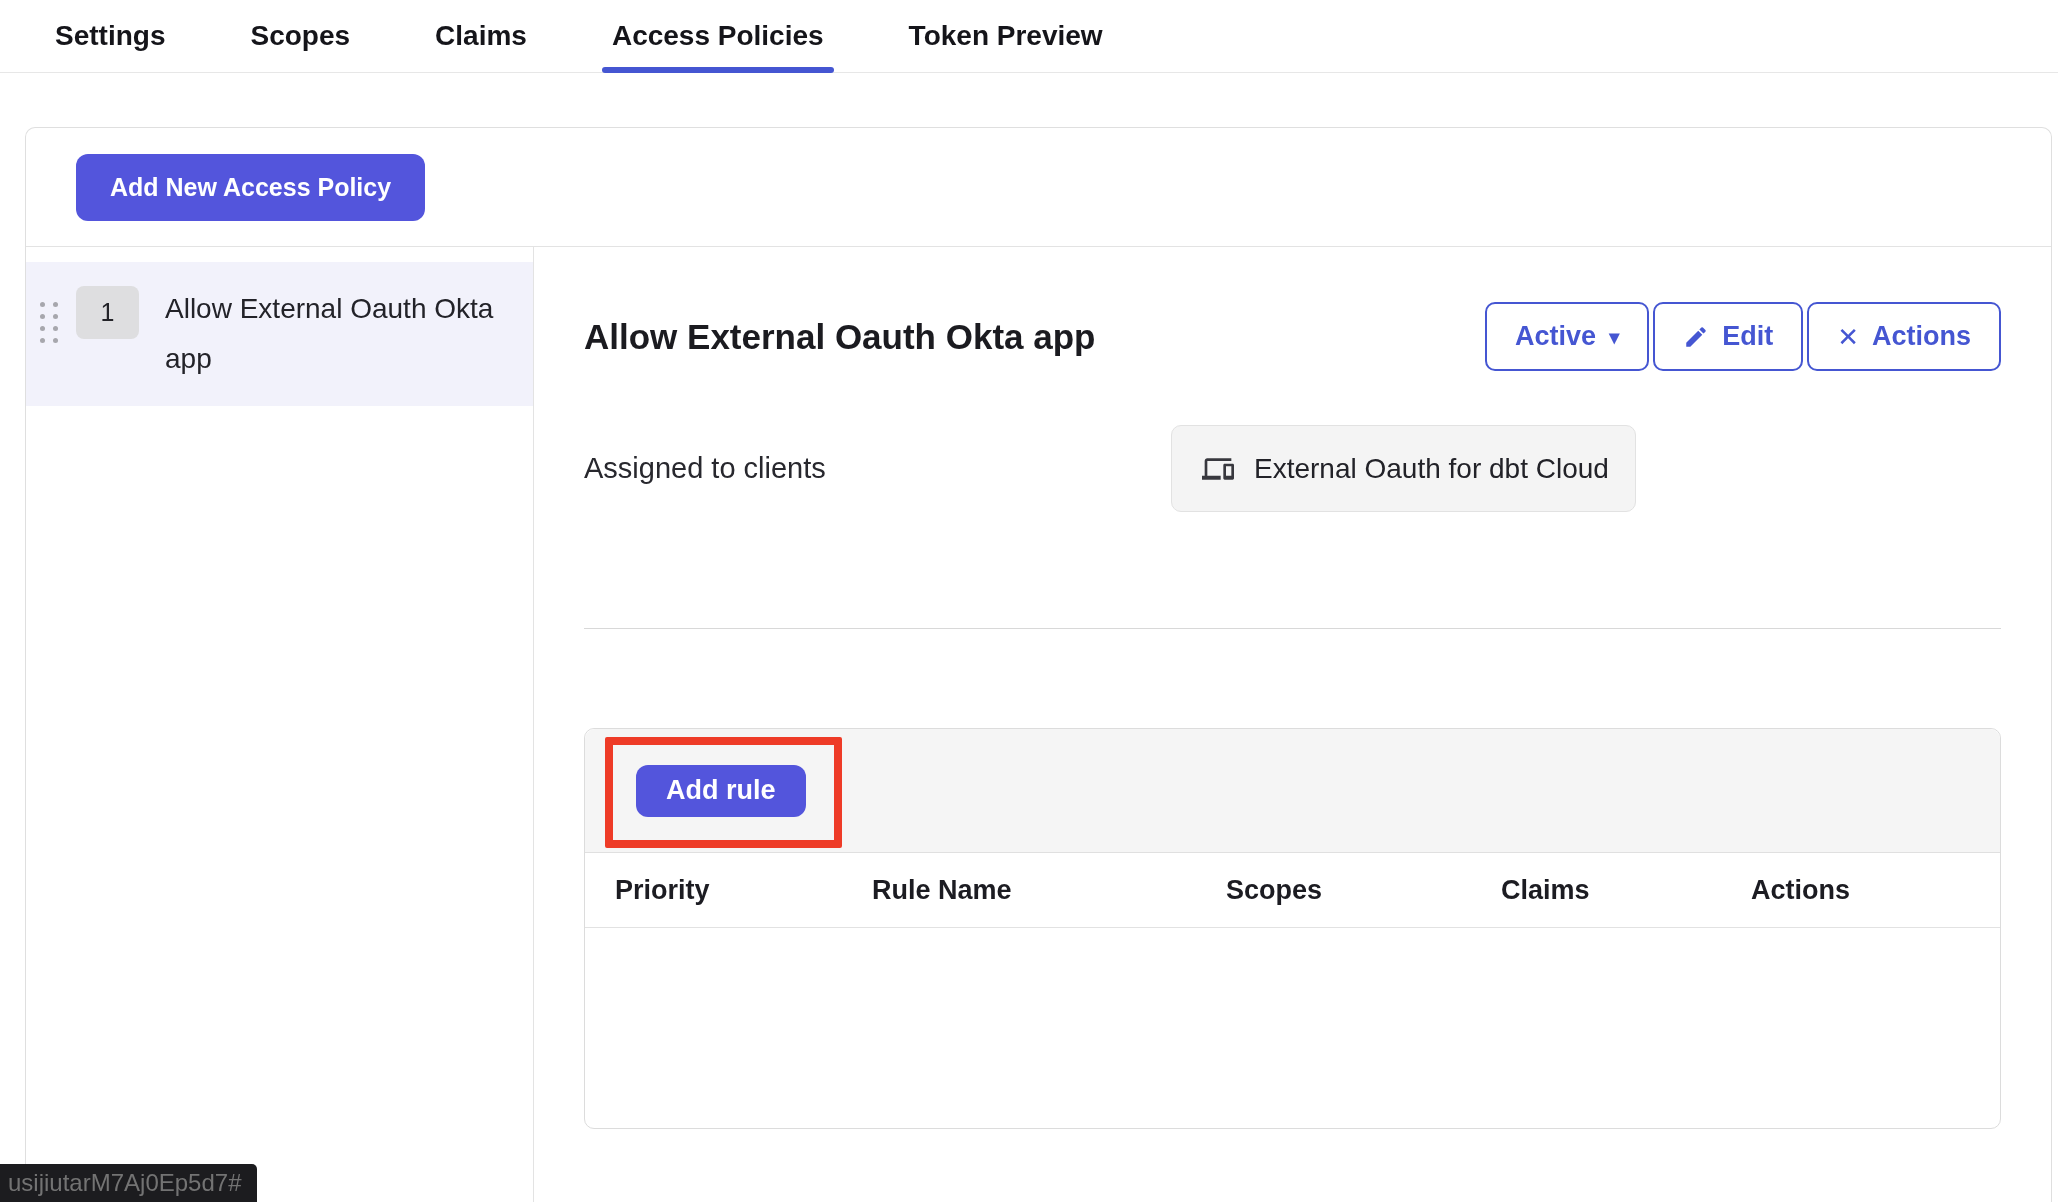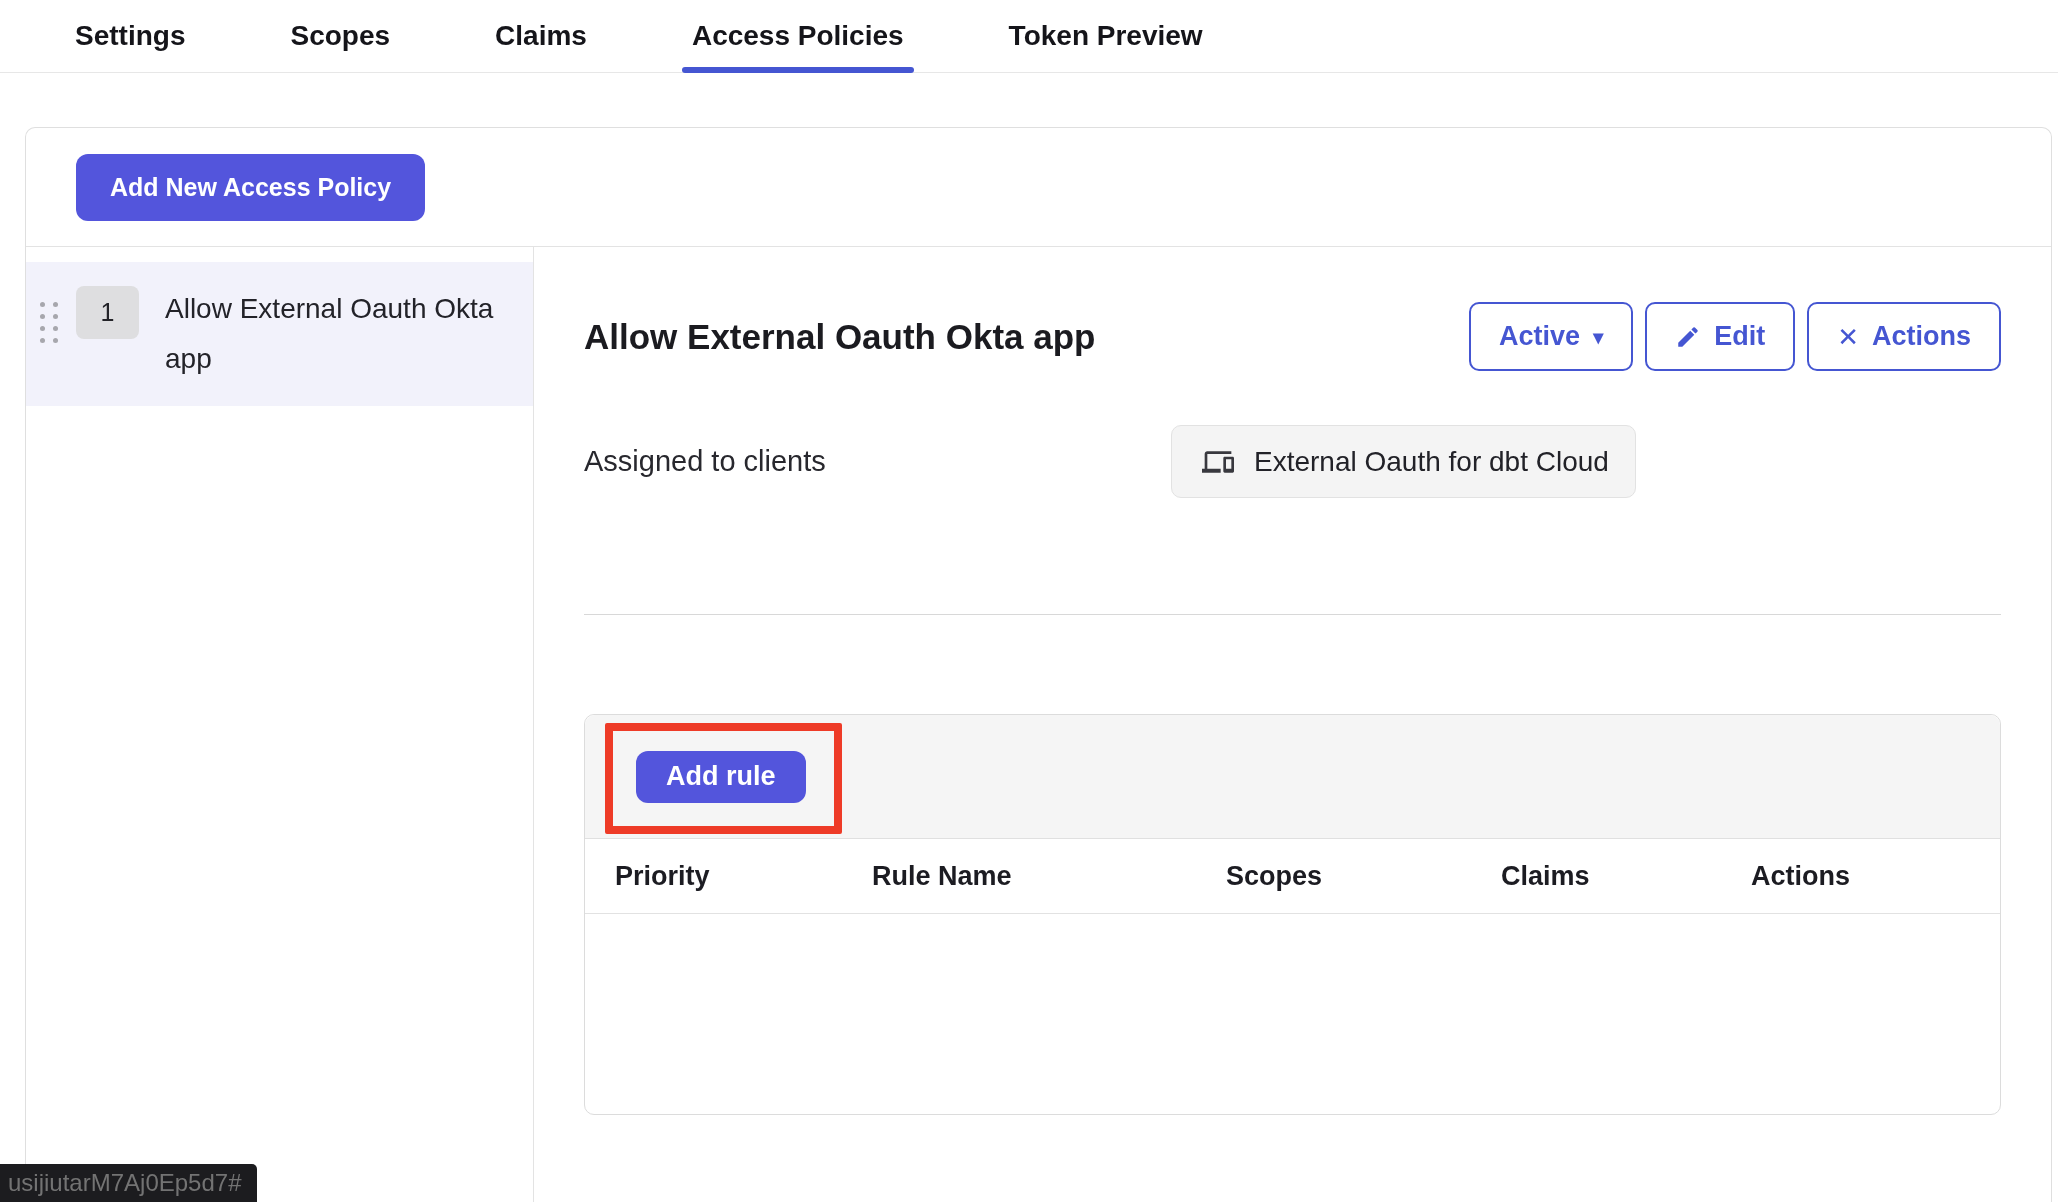--- a/index.html
+++ b/index.html
@@ -26,21 +26,20 @@
   .tab {
     font-size: 28px;
     font-weight: 700;
     color: #15151a;
     display: flex;
     align-items: center;
     padding: 0 6px;
     position: relative;
     cursor: pointer;
     white-space: nowrap;
-    margin-left: 20px;
   }
   .tab.active::after {
     content: "";
     position: absolute;
     left: -4px; right: -4px; bottom: -1px;
     height: 6px;
     background: var(--accent, #4556d2);
     border-radius: 4px;
   }
 
@@ -121,21 +120,21 @@
     font-size: 28px;
     line-height: 50px;
     color: #232329;
     max-width: 330px;
   }
 
   
   .detail { flex: 1; padding: 55px 50px 0 50px; position: relative; }
   .detail-header { display: flex; justify-content: space-between; align-items: center; }
   .detail-header h1 { font-size: 35px; font-weight: 700; color: #1b1b20; }
-  .actions { display: flex; gap: 12px; }
+  .actions { display: flex; gap: 4px; }
   .btn-outline {
     display: inline-flex;
     align-items: center;
     gap: 13px;
     height: 69px;
     padding: 0 28px;
     background: #ffffff;
     border: 2px solid var(--accent, #4556d2);
     color: var(--accent, #4556d2);
     border-radius: 10px;
@@ -154,21 +153,21 @@
     grid-template-columns: 587px 1fr;
     align-items: center;
   }
   .meta-row.first { margin-top: 46px; }
   .meta-row.second { margin-top: 54px; }
   .meta-label, .meta-value { font-size: 29px; color: #28282e; }
   .client-chip {
     display: inline-flex;
     align-items: center;
     gap: 16px;
-    height: 73px;
+    height: 87px;
     padding: 0 26px;
     background: #f4f4f4;
     border: 1px solid #e2e2e2;
     border-radius: 10px;
     font-size: 28px;
     color: #222228;
     width: fit-content;
   }
   .client-chip svg { display: block; color: #38383e; }
 

